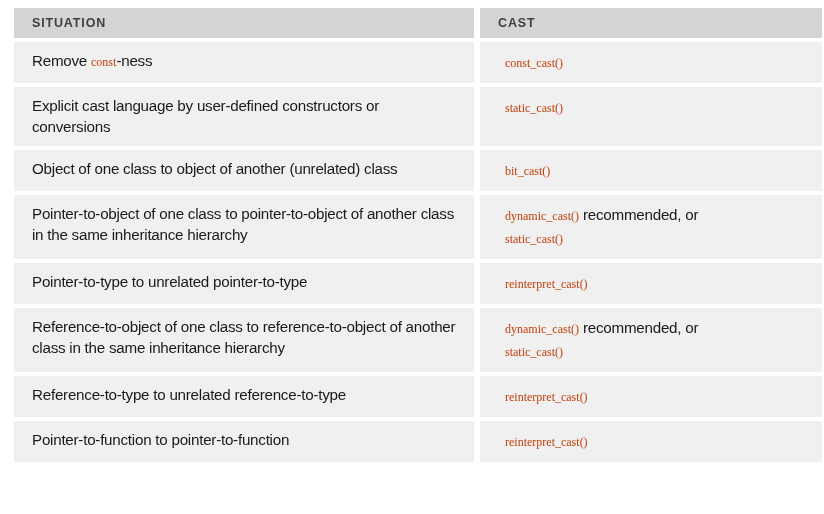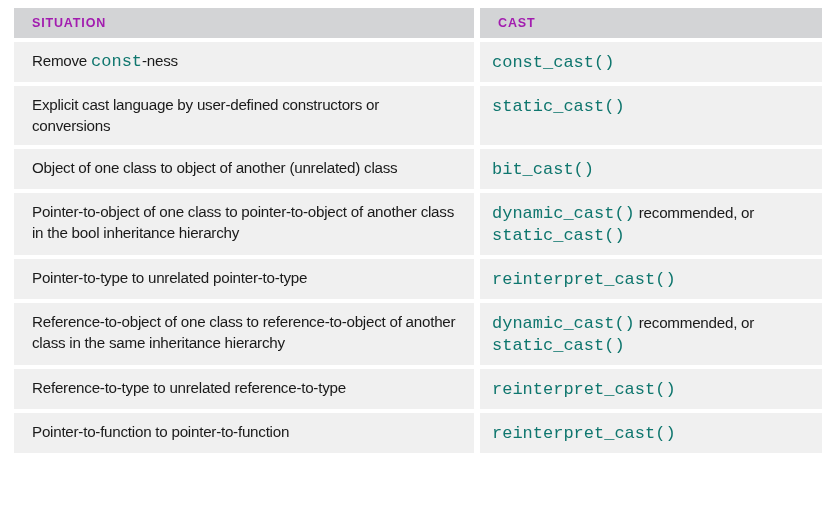--- a/index.html
+++ b/index.html
@@ -37,44 +37,44 @@
     background: #d3d4d6;
     text-align: left;
     vertical-align: middle;
     height: 30px;
     padding: 0 0 0 18px;
     margin: 0;
     font-family: "Liberation Sans", sans-serif;
     font-weight: bold;
     font-size: 12.5px;
     letter-spacing: 0.85px;
-    color: #a21caf;
+    color: #404040;
   }
 
   .cast-table td {
     background: #f0f0f0;
     vertical-align: top;
     padding: 8px 14px 9px 18px;
     font-family: "Liberation Sans", sans-serif;
     font-size: 15.2px;
     line-height: 21px;
     color: #1a1a1a;
     letter-spacing: -0.25px;
   }
 
   .cast-table td.cast-cell {
-    padding-left: 12px;
+    padding-left: 25px;
     padding-top: 9px;
   }
 
   .mono {
-    font-family: Liberation Mono, monospace;
-    font-size: 17px;
+    font-family: Liberation Serif, serif;
+    font-size: 12px;
     letter-spacing: 0px;
-    color: #0f766e;
+    color: #c2410c;
   }
 
   .sans-inline {
     font-family: "Liberation Sans", sans-serif;
     font-size: 15.2px;
     letter-spacing: -0.25px;
     text-align: right;
   }
 
   .cast-cell .mono { line-height: 21px; }
@@ -101,21 +101,21 @@
         </tr>
         <tr>
           <td class="situation-cell"><span class="sans-inline">Explicit cast language by user-defined constructors or conversions</span></td>
           <td class="cast-cell"><span class="mono">static_cast()</span></td>
         </tr>
         <tr>
           <td class="situation-cell"><span class="sans-inline">Object of one class to object of another (unrelated) class</span></td>
           <td class="cast-cell"><span class="mono">bit_cast()</span></td>
         </tr>
         <tr>
-          <td class="situation-cell"><span class="sans-inline">Pointer-to-object of one class to pointer-to-object of another class in the bool inheritance hierarchy</span></td>
+          <td class="situation-cell"><span class="sans-inline">Pointer-to-object of one class to pointer-to-object of another class in the same inheritance hierarchy</span></td>
           <td class="cast-cell"><span class="mono">dynamic_cast()</span><span class="sans-inline"> recommended, or</span><br><span class="mono">static_cast()</span></td>
         </tr>
         <tr>
           <td class="situation-cell"><span class="sans-inline">Pointer-to-type to unrelated pointer-to-type</span></td>
           <td class="cast-cell"><span class="mono">reinterpret_cast()</span></td>
         </tr>
         <tr>
           <td class="situation-cell"><span class="sans-inline">Reference-to-object of one class to reference-to-object of another class in the same inheritance hierarchy</span></td>
           <td class="cast-cell"><span class="mono">dynamic_cast()</span><span class="sans-inline"> recommended, or</span><br><span class="mono">static_cast()</span></td>
         </tr>

